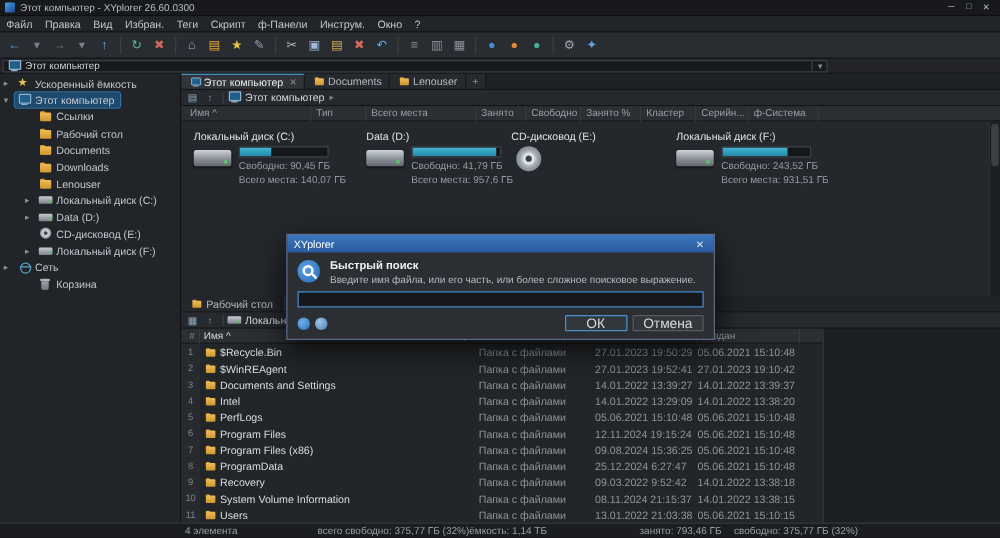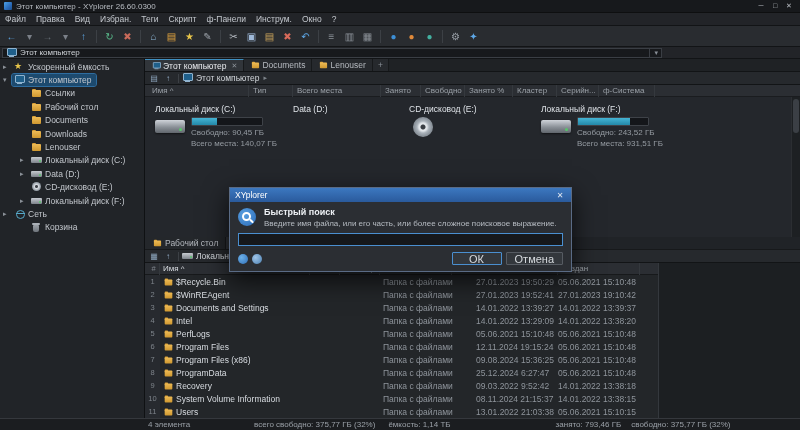--- a/index.html
+++ b/index.html
@@ -123,22 +123,22 @@
   .c-size{width:40px;flex:none;text-align:right;padding-right:4px;}
   .c-type{width:72px;flex:none;color:#8e949b;padding-left:3px;white-space:nowrap;}
   .c-mod{width:82px;flex:none;color:#8e949b;white-space:nowrap;margin-left:24px;}
   .c-cre{width:82px;flex:none;color:#8e949b;white-space:nowrap;}
   .listhead .c-type,.listhead .c-mod,.listhead .c-cre{color:#9aa0a7;}
 
   
   .statusbar{position:absolute;bottom:0;left:0;right:0;height:12px;background:#1b1d20;border-top:1px solid #35383d;display:flex;align-items:center;font-size:8px;color:#9aa0a7;white-space:nowrap;}
   [data-name="status-item-count"]{margin-left:148px;}
   [data-name="status-total-free"]{margin-left:64px;}
-  [data-name="status-capacity"]{margin-left:13px;}
-  [data-name="status-used"]{margin-left:105px;}
+  [data-name="status-capacity"]{}
+  [data-name="status-used"]{margin-left:74px;}
   [data-name="status-free"]{margin-left:10px;}
 
   
   .dialog{position:absolute;left:229px;top:187px;width:343px;background:#2b2e33;border:1px solid #5a6b85;box-shadow:0 8px 24px rgba(0,0,0,.75);z-index:50;}
   .dlg-title{height:14px;background:linear-gradient(180deg,#3c78c0,#2a5a9c);display:flex;align-items:center;padding:0 5px;color:#fff;font-size:8.5px;}
   .dlg-close{margin-left:auto;width:12px;text-align:center;color:#dfe6f0;font-size:8px;}
   .dlg-body{padding:5px 8px 6px;}
   .dlg-row1{display:flex;gap:8px;margin-bottom:5px;align-items:flex-start;}
   .search-badge{width:18px;height:18px;border-radius:50%;background:radial-gradient(circle at 35% 35%,#5aa0e0,#2a6ab8);position:relative;flex:none;margin-top:1px;}
   .search-badge::before{content:"";position:absolute;top:4px;left:4px;width:5px;height:5px;border:2px solid #fff;border-radius:50%;}
@@ -448,20 +448,30 @@
                     <div class="bar-fill" data-name="usage-bar-fill" style="width: 35%;"></div>
                   </div>
                   <div class="tile-free" data-name="drive-free-space">Свободно: 90,45 ГБ</div>
                   <div class="tile-total" data-name="drive-total-space">Всего места: 140,07 ГБ</div>
                 </div>
               </div>
             </div>
 
             <div class="tile" data-name="drive-tile-d">
               <div class="tile-name" data-name="drive-label">Data (D:)</div>
+              <div class="tile-body">
+                <span class="tileicon hdd" data-name="hdd-icon"></span>
+                <div class="tile-info">
+                  <div class="bar" data-name="usage-bar">
+                    <div class="bar-fill" data-name="usage-bar-fill" style="width: 96%;"></div>
+                  </div>
+                  <div class="tile-free" data-name="drive-free-space">Свободно: 41,79 ГБ</div>
+                  <div class="tile-total" data-name="drive-total-space">Всего места: 957,6 ГБ</div>
+                </div>
+              </div>
             </div>
 
             <div class="tile" data-name="drive-tile-e">
               <div class="tile-name" data-name="drive-label">CD-дисковод (E:)</div>
               <div class="tile-body">
                 <span class="tileicon cd" data-name="cd-icon"></span>
                 <div class="tile-info">
                   
                   
                   

